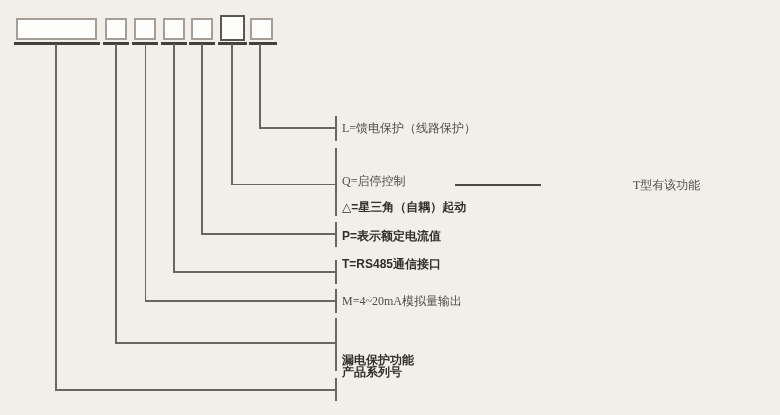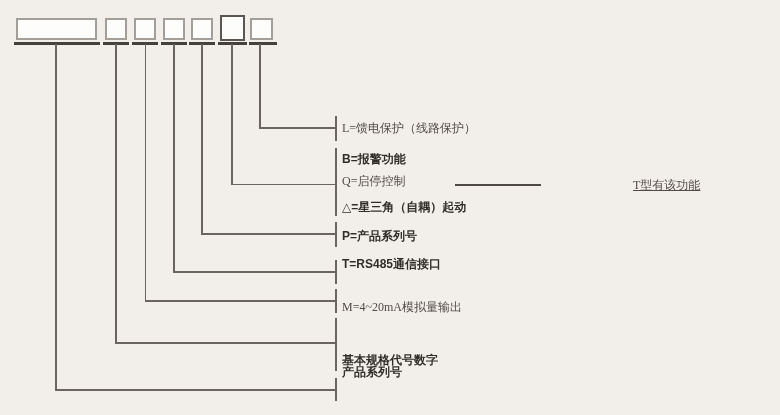--- a/index.html
+++ b/index.html
@@ -35,21 +35,21 @@
   .sans{
     font-family:"Liberation Sans","DejaVu Sans",sans-serif;
     font-weight:bold;
     color:#312d29;
   }
   .serif{
     font-family:"Liberation Serif","DejaVu Serif",serif;
     font-weight:normal;
     color:#514b46;
   }
-  .note{left:633px;text-decoration:underline;}
+  .note{left:633px;}
 </style>
 </head>
 <body>
 
 <div class="canvas">
 
   <svg class="wires" viewBox="0 0 780 415" shape-rendering="crispEdges">
 
     <g stroke="#44403c" stroke-width="2.2">
       <line x1="13.5" y1="43.5" x2="99.5" y2="43.5"></line>
@@ -86,23 +86,22 @@
 
   <div class="box b1"></div>
   <div class="box b2"></div>
   <div class="box b3"></div>
   <div class="box b4"></div>
   <div class="box b5"></div>
   <div class="box b6"></div>
   <div class="box b7"></div>
 
   <div class="lbl serif" style="top:117px">L=馈电保护（线路保护）</div>
-  <div class="lbl sans" style="top:148px">B=报警功能</div>
   <div class="lbl serif" style="top:170px">Q=启停控制</div>
   <div class="lbl sans" style="top:196px">△=星三角（自耦）起动</div>
-  <div class="lbl sans" style="top:225px">P=产品系列号</div>
+  <div class="lbl sans" style="top:225px">P=表示额定电流值</div>
   <div class="lbl sans" style="top:253px">T=RS485通信接口</div>
-  <div class="lbl serif" style="top:296px">M=4~20mA模拟量输出</div>
-  <div class="lbl sans" style="top:349px">基本规格代号数字</div>
+  <div class="lbl serif" style="top:290px">M=4~20mA模拟量输出</div>
+  <div class="lbl sans" style="top:349px">漏电保护功能</div>
   <div class="lbl sans" style="top:361px">产品系列号</div>
   <div class="lbl serif note" style="top:174px">T型有该功能</div>
 
 </div>
 
 </body></html>

